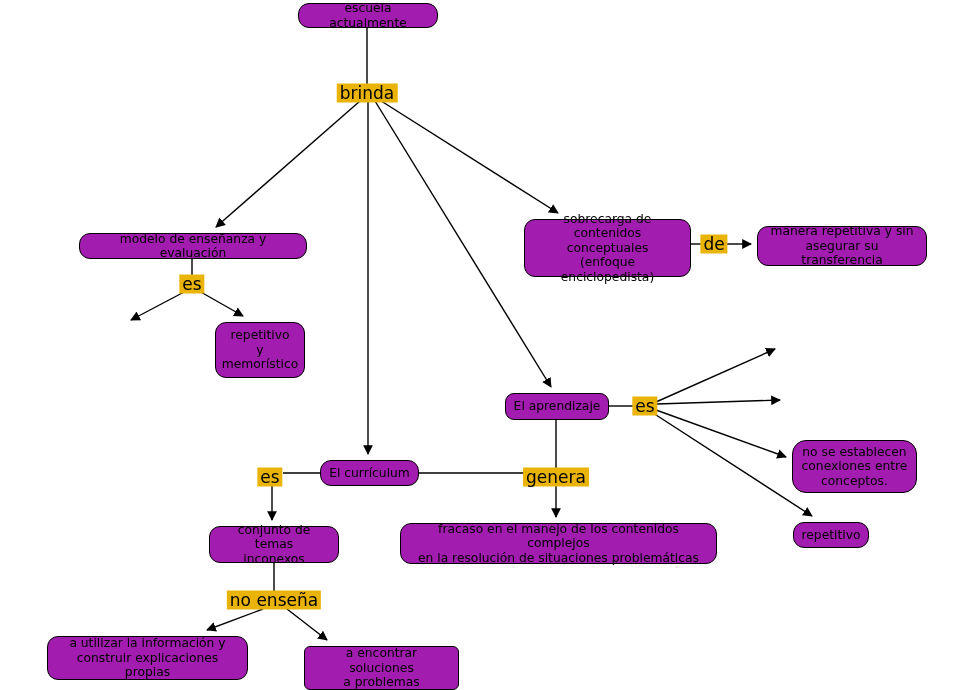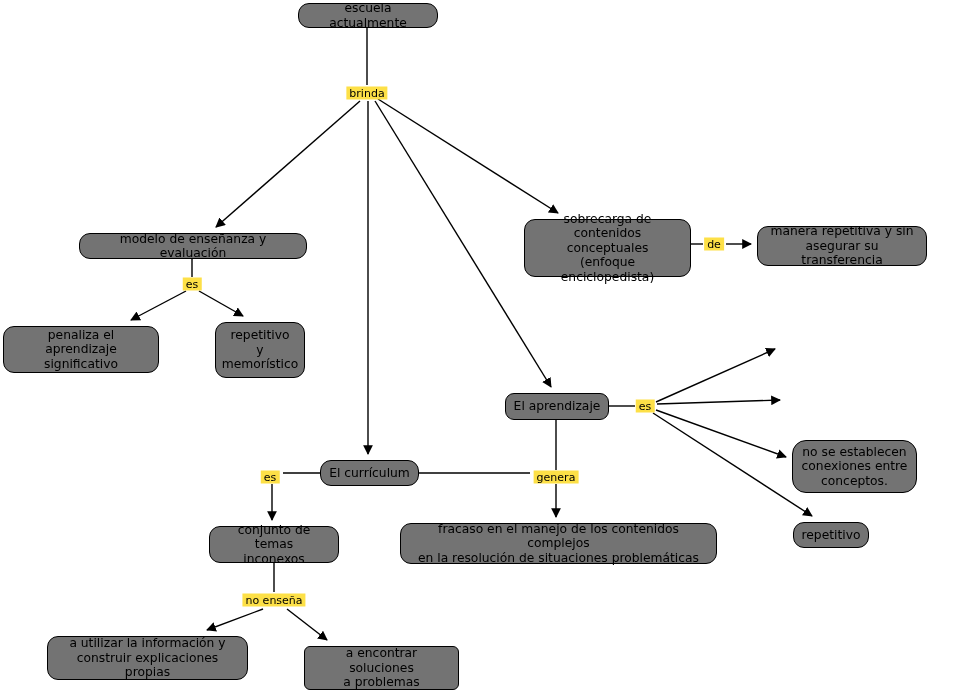--- a/index.html
+++ b/index.html
@@ -24,37 +24,37 @@
     top: 0;
     width: 957px;
     height: 690px;
     pointer-events: none;
   }
   .node {
     position: absolute;
     box-sizing: border-box;
     border: 1.4px solid #000000;
     border-radius: 11px;
-    background: #737373;
+    background: #a21caf;
     color: #000000;
     display: flex;
     align-items: center;
     justify-content: center;
     text-align: center;
     line-height: 1.18;
     font-size: 12.3px;
     padding: 2px 7px;
     white-space: pre-line;
     z-index: 2;
   }
   .linklabel {
     position: absolute;
-    background: #fde047;
+    background: #eab308;
     color: #000000;
-    font-size: 11px;
+    font-size: 17px;
     line-height: 1;
     padding: 1px 3px;
     white-space: nowrap;
     z-index: 3;
     transform: translate(-50%, -50%);
     text-align: right;
   }
 </style>
 </head>
 <body>
@@ -112,22 +112,20 @@
       <line x1="274" y1="563" x2="274" y2="592"></line>
 
       <line x1="263" y1="609" x2="207" y2="630" marker-end="url(#arrow)"></line>
 
       <line x1="287" y1="609" x2="327" y2="640" marker-end="url(#arrow)"></line>
     </g>
   </svg>
 
   <div class="node" style="left:298px;top:3px;width:140px;height:25px;">escuela actualmente</div>
   <div class="node" style="left:79px;top:233px;width:228px;height:26px;">modelo de enseñanza y evaluación</div>
-  <div class="node" style="left:3px;top:326px;width:156px;height:47px;">penaliza el aprendizaje
-significativo</div>
   <div class="node" style="left:215px;top:322px;width:90px;height:56px;">repetitivo
 y
 memorístico</div>
   <div class="node" style="left:524px;top:219px;width:167px;height:58px;">sobrecarga de
 contenidos conceptuales
 (enfoque enciclopedista)</div>
   <div class="node" style="left:757px;top:226px;width:170px;height:40px;">manera repetitiva y sin
 asegurar su transferencia</div>
   <div class="node" style="left:505px;top:393px;width:104px;height:27px;border-radius:9px;">El aprendizaje</div>
   <div class="node" style="left:792px;top:440px;width:125px;height:53px;border-radius:14px;">no  se establecen

